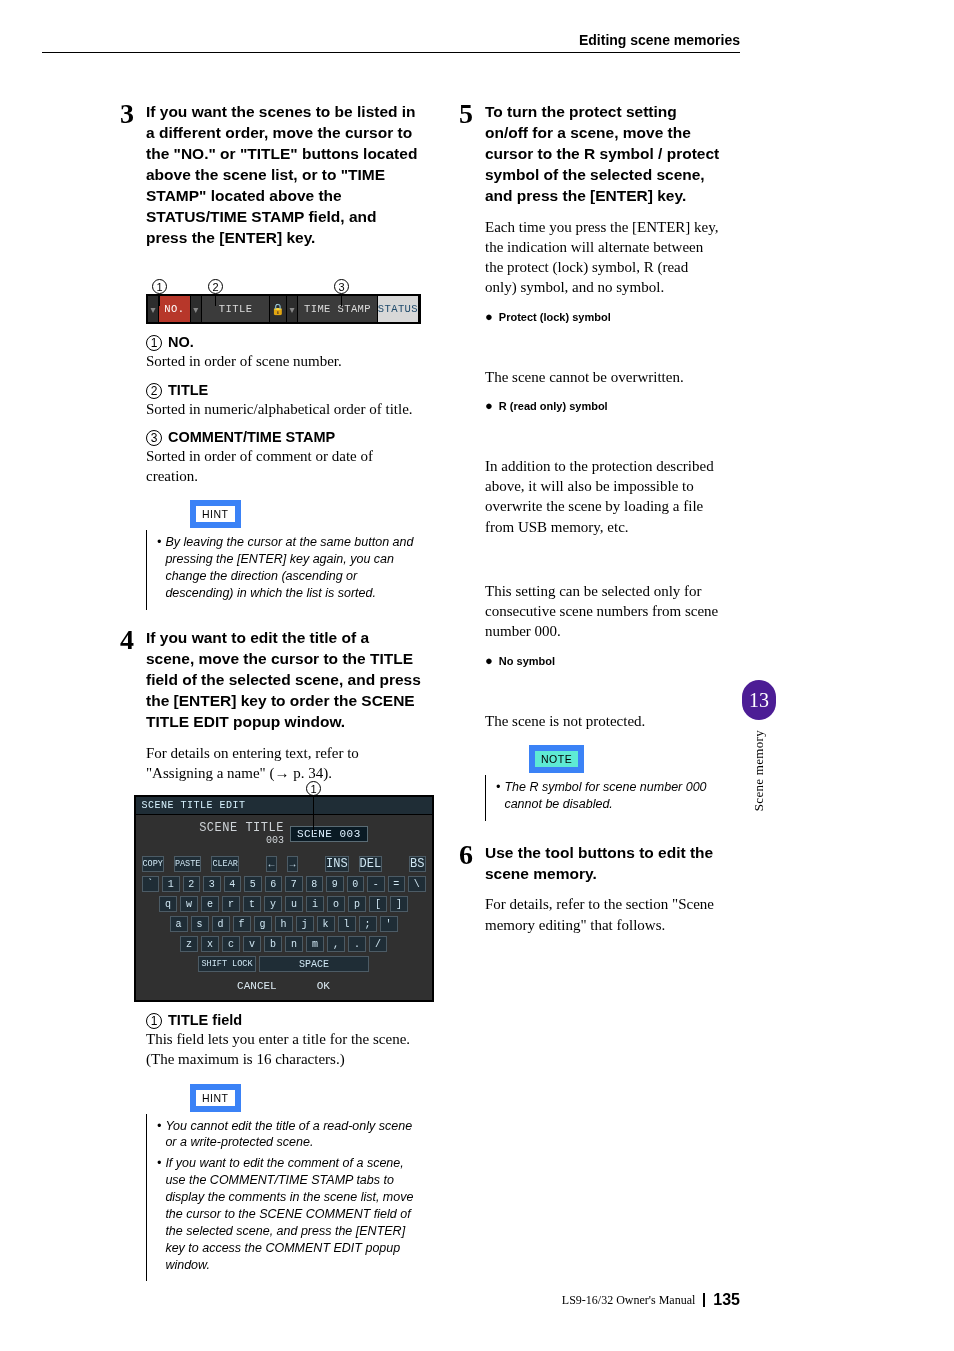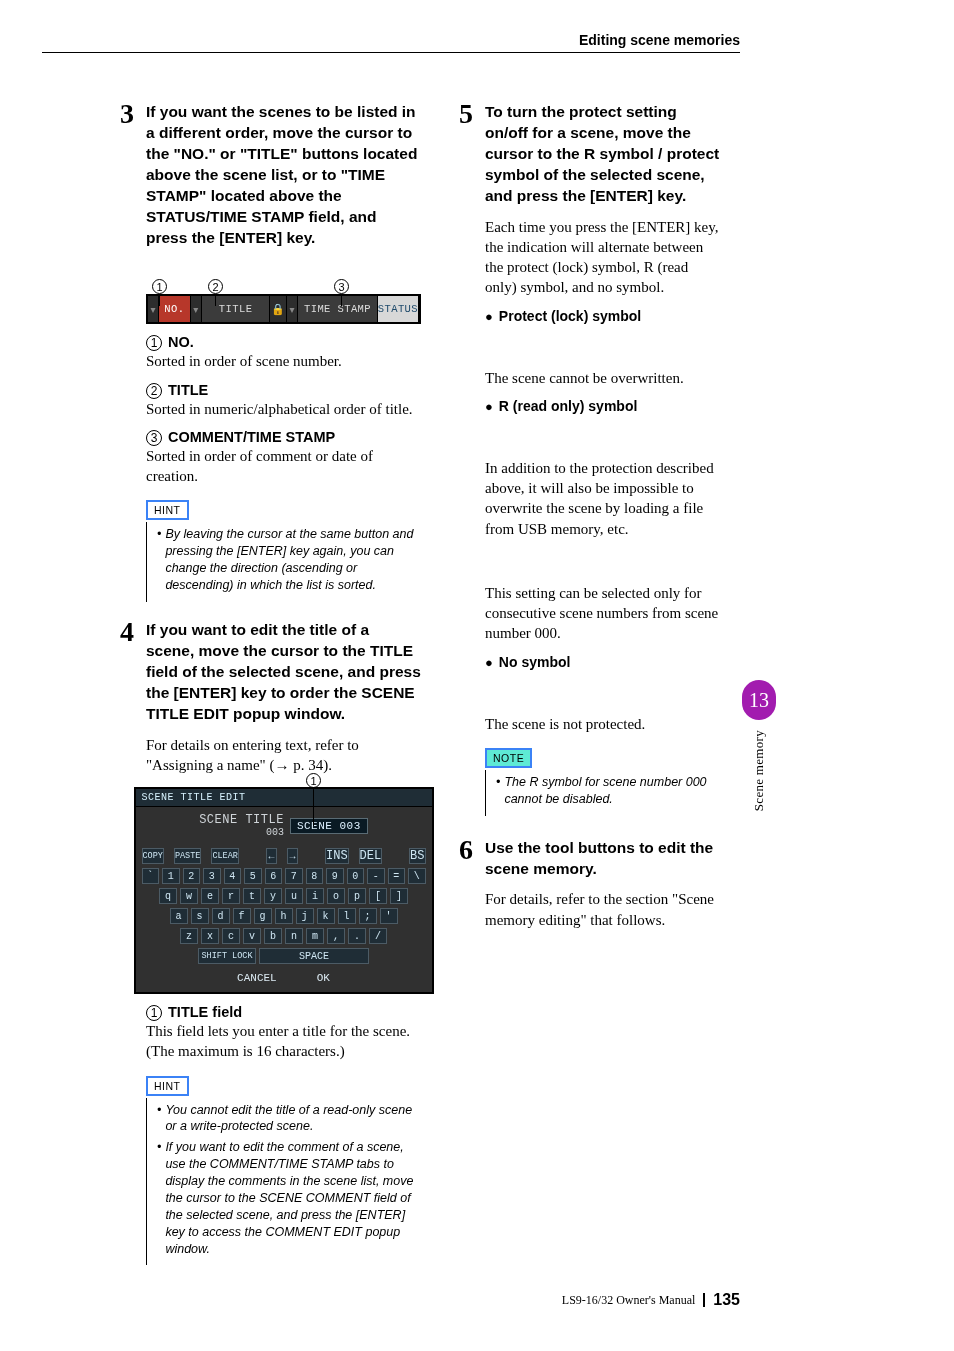--- a/index.html
+++ b/index.html
@@ -13,24 +13,24 @@
   .stepnum { font-family: "Times New Roman", serif; font-size: 28px; font-weight: bold; width: 26px; flex: none; line-height: 1; margin-top: -2px; }
   .steptitle { font-family: Arial, sans-serif; font-weight: bold; font-size: 15.5px; line-height: 1.35; }
   .para { font-family: "Times New Roman", serif; font-size: 15px; line-height: 1.35; margin-left: 26px; margin-bottom: 8px; }
   .sub { margin-left: 26px; margin-top: 10px; }
   .circline { display: flex; gap: 6px; align-items: baseline; }
   .circnum { font-family: Arial, sans-serif; font-size: 12px; border: 1px solid #000; border-radius: 50%; width: 16px; height: 16px; display: inline-flex; align-items: center; justify-content: center; line-height: 1; }
   .sublabel { font-family: Arial, sans-serif; font-weight: bold; font-size: 14.5px; }
   .subpara { font-family: "Times New Roman", serif; font-size: 15px; line-height: 1.35; margin-left: 26px; }
   .bulletline { display: flex; gap: 6px; align-items: baseline; margin-left: 26px; margin-top: 8px; }
   .bulletdot { font-family: Arial, sans-serif; font-size: 13px; line-height: 1; margin-top: 4px; }
-  .bullettitle { font-family: Arial, sans-serif; font-weight: bold; font-size: 14px; }
+  .bullettitle { font-family: Arial, sans-serif; font-weight: bold; font-size: 11px; }
   .bulletpara { font-family: "Times New Roman", serif; font-size: 15px; line-height: 1.35; margin-left: 26px; margin-top: 44px; }
   .hintbox { margin-left: 26px; margin-top: 14px; margin-bottom: 6px; }
-  .hinttab { display: inline-flex; align-items: center; border: 2px solid #3b82f6; font-family: Arial, sans-serif; font-size: 10.5px; padding: 2px 6px; letter-spacing: 0.5px; }
+  .hinttab { display: inline-flex; align-items: center; border: 6px solid #3b82f6; font-family: Arial, sans-serif; font-size: 10.5px; padding: 2px 6px; letter-spacing: 0.5px; margin-left: 44px; }
   .hintlist { border-left: 1px solid #000; margin-top: 2px; padding: 4px 0 4px 10px; }
   .hintitem { display: flex; gap: 4px; font-family: Arial, sans-serif; font-style: italic; font-size: 12.5px; line-height: 1.35; margin-bottom: 4px; }
   .hintbullet { flex: none; }
   .figure1 { margin-left: 26px; margin-top: 12px; margin-bottom: 6px; }
   .fig1-callouts { position: relative; height: 34px; }
   .fig1-co { position: absolute; bottom: 0; font-family: Arial, sans-serif; font-size: 11px; border: 1px solid #000; border-radius: 50%; width: 15px; height: 15px; display: flex; align-items: center; justify-content: center; }
   .fig1-leader { position: absolute; bottom: -12px; width: 1px; background:#000; height: 12px; }
   .fig1-bar { display: flex; border: 2px solid #000; height: 30px; align-items: stretch; background: #444; }
   .fig1-cell { display: flex; align-items: center; justify-content: center; font-family: "Courier New", monospace; font-size: 10.5px; color: #dcdcdc; border-right: 1px solid #000; letter-spacing: 0.4px; background: #3b3b3b; }
   .fig1-cell.sel { background: #b7372a; color: #fff; }
@@ -45,21 +45,21 @@
   .kbrow { display:flex; gap:3px; justify-content:center; padding:2px 6px; }
   .kbkey { width:18px; height:16px; background:#1f2d36; border:1px solid #4c5b65; display:flex; align-items:center; justify-content:center; font-size:10px; color:#cfe6f2; }
   .kbkey.wide { width:34px; font-size:8.5px; }
   .kbkey.med { width:26px; font-size:12px; }
   .kbkey.space { width:110px; }
   .kbactions { display:flex; gap:10px; padding:4px 6px 2px 6px; align-items:center; }
   .kbfoot { display:flex; justify-content:center; gap:40px; padding:6px 0 8px 0; font-size:11px; color:#dbe9f1; }
   .fig2-callout { position:absolute; top:-14px; font-family: Arial, sans-serif; font-size: 11px; border:1px solid #000; border-radius:50%; width:15px; height:15px; display:flex; align-items:center; justify-content:center; }
   .fig2-leader { position:absolute; top:1px; width:1px; height:38px; background:#000; }
   .side-tab { position: absolute; right: 18px; top: 680px; width: 34px; display:flex; flex-direction:column; align-items:center; }
-  .side-chapter { background:#a21caf; color:#fff; font-family:"Times New Roman",serif; font-size:20px; width:34px; height:40px; border-radius:17px; display:flex; align-items:center; justify-content:center; }
+  .side-chapter { background:#4c1d95; color:#fff; font-family:"Times New Roman",serif; font-size:20px; width:34px; height:40px; border-radius:17px; display:flex; align-items:center; justify-content:center; }
   .side-label { font-family:"Times New Roman",serif; font-size:13px; writing-mode: vertical-rl; transform: rotate(180deg); margin-top:10px; letter-spacing:0.3px; }
   .footer { position:absolute; bottom:42px; right:54px; font-family:"Times New Roman",serif; font-size:12px; display:flex; align-items:center; gap:8px; }
   .footer .rule { width:2px; height:14px; background:#000; }
   .footer .pn { font-family:Arial,sans-serif; font-weight:bold; font-size:16px; }
 </style>
 </head>
 <body>
 
 <div class="page">
   <div class="running-head">Editing scene memories</div>

